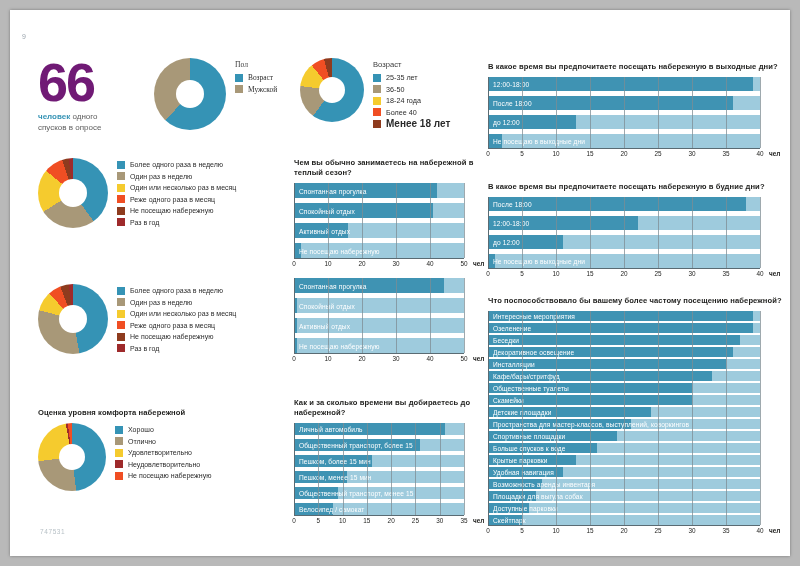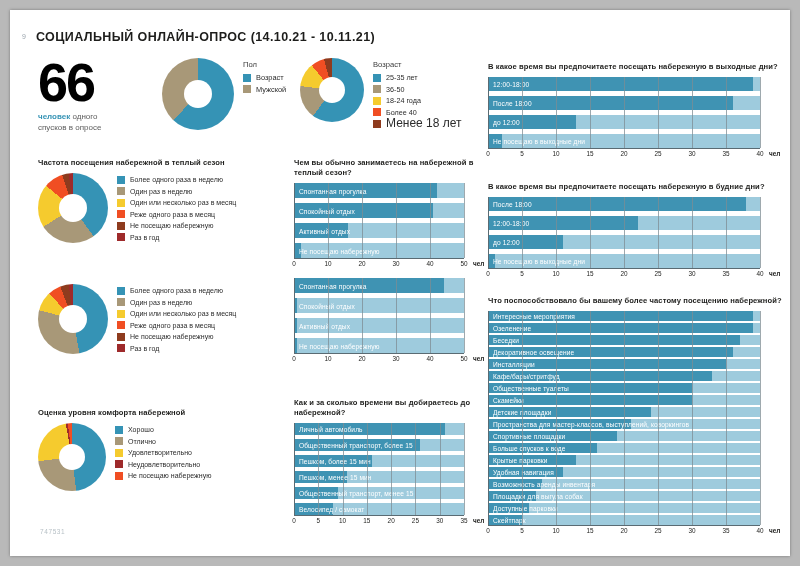--- a/index.html
+++ b/index.html
@@ -36,21 +36,21 @@
     font-size:7.6px;font-weight:bold;color:#1d1d1b;
     line-height:10px;margin:0 0 5px 0;letter-spacing:.1px;
   }
 
   
   .bignum{
     position:absolute;left:28px;top:48px;width:120px;
   }
   .bignum .num{
     font-size:54px;line-height:48px;font-weight:bold;
-    color:#000000;letter-spacing:-2px;
+    color:#701a75;letter-spacing:-2px;
   }
   .bignum .cap{
     font-size:8px;line-height:11px;color:#5d5d5d;margin-top:5px;
   }
   .bignum .cap b{color:#3593b5;font-weight:bold;}
 
   
   .donut-wrap{display:flex;align-items:flex-start;}
   .donut{border-radius:50%;position:relative;flex:0 0 auto;}
   .donut::after{
@@ -93,32 +93,31 @@
   .unit{
     position:absolute;font-size:6.4px;font-weight:bold;color:#1d1d1b;
   }
 </style>
 </head>
 <body>
 
 <div class="page">
 
   <div class="pagenum">9</div>
-  <div class="doc-title">СОЦИАЛЬНЫЙ ОНЛАЙН-ОПРОС (14.10.21 - 10.11.21)</div>
   <div class="footer-code">747531</div>
 
   <div class="bignum">
     <div class="num">66</div>
     <div class="cap">
       <b>человек</b><span> одного</span><br>
       <span>спусков в опросе</span>
     </div>
   </div>
 
-  <div class="block" id="blk-gender" style="left:152px;top:48px;width:130px;">
+  <div class="block" id="blk-gender" style="left:144px;top:48px;width:130px;font-family:Liberation Serif, serif;">
       <div class="donut-wrap">
         <div class="donut" style="width: 72px; height: 72px; background: conic-gradient(rgb(53, 147, 181) 0deg, rgb(53, 147, 181) 223.2deg, rgb(168, 152, 120) 223.2deg, rgb(168, 152, 120) 360deg);">
           <div style="position: absolute; border-radius: 50%; background: rgb(255, 255, 255); width: 28px; height: 28px; left: 50%; top: 50%; transform: translate(-50%, -50%);"></div>
         </div>
         <div class="legend">
           <div class="lg-title">Пол</div>
           <div class="lg-row">
             <span class="sw" style="background: rgb(53, 147, 181);"></span>
             <span class="lb" style="font-size: 7.4px;">Возраст</span>
           </div>
@@ -148,28 +147,27 @@
           <div class="lg-row">
             <span class="sw" style="background: rgb(245, 203, 46);"></span>
             <span class="lb" style="font-size: 7.2px;">18-24 года</span>
           </div>
           <div class="lg-row">
             <span class="sw" style="background: rgb(240, 78, 35);"></span>
             <span class="lb" style="font-size: 7.2px;">Более 40</span>
           </div>
           <div class="lg-row">
             <span class="sw" style="background: rgb(142, 59, 30);"></span>
-            <span class="lb" style="font-size: 12px;">Менее 18 лет</span>
+            <span class="lb" style="font-size: 10px; font-weight: bold;">Менее 18 лет</span>
           </div>
         </div>
       </div>
     </div>
 
   <div class="block" id="blk-freq-warm" style="left:28px;top:148px;width:250px;">
-      <div class="block-title">Частота посещения набережной в теплый сезон</div>
       <div class="donut-wrap">
         <div class="donut" style="width: 70px; height: 70px; background: conic-gradient(rgb(53, 147, 181) 0deg, rgb(53, 147, 181) 144deg, rgb(168, 152, 120) 144deg, rgb(168, 152, 120) 237.6deg, rgb(245, 203, 46) 237.6deg, rgb(245, 203, 46) 309.6deg, rgb(240, 78, 35) 309.6deg, rgb(240, 78, 35) 342deg, rgb(142, 59, 30) 342deg, rgb(142, 59, 30) 352.8deg, rgb(158, 42, 43) 352.8deg, rgb(158, 42, 43) 360deg);">
           <div style="position: absolute; border-radius: 50%; background: rgb(255, 255, 255); width: 28px; height: 28px; left: 50%; top: 50%; transform: translate(-50%, -50%);"></div>
         </div>
         <div class="legend">
           <div class="lg-row">
             <span class="sw" style="background: rgb(53, 147, 181);"></span>
             <span class="lb" style="font-size: 7px;">Более одного раза в неделю</span>
           </div>
           <div class="lg-row">

